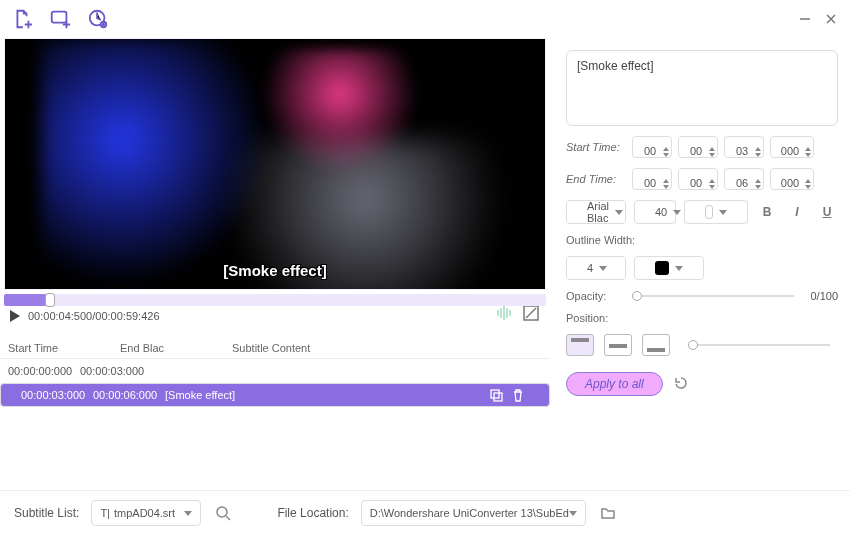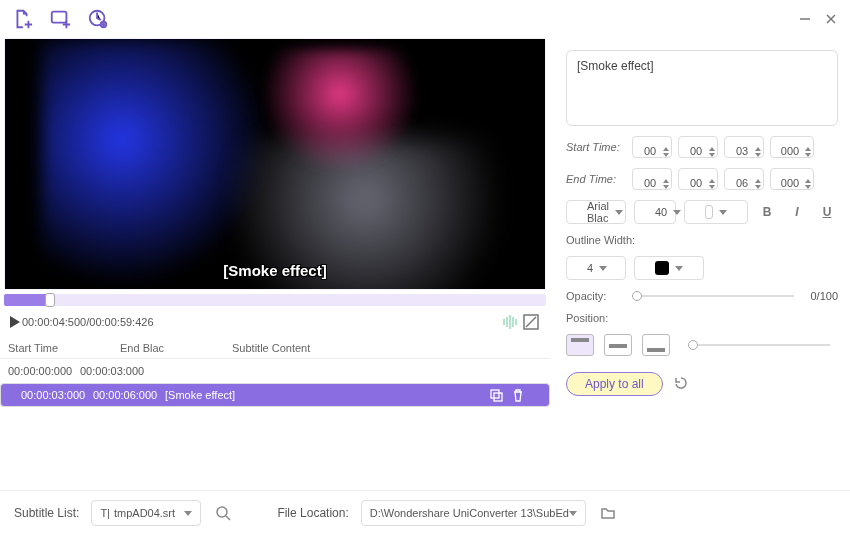--- a/index.html
+++ b/index.html
@@ -15,21 +15,21 @@
 .preview { width: 542px; height: 252px; margin: 0 4px; background: #000; position: relative; overflow: hidden; border:1px solid #f3f0fa;}
 .preview .blue { position:absolute; left:36px; top:0; width:270px; height:252px; background: radial-gradient(circle at 30% 40%, rgba(40,60,255,.9), rgba(0,0,40,0) 60%); filter: blur(8px);}
 .preview .pink { position:absolute; left:260px; top:10px; width:150px; height:150px; background: radial-gradient(circle at 50% 30%, rgba(240,60,140,.95), rgba(120,30,80,0) 60%); filter: blur(6px);}
 .preview .smoke1 { position:absolute; left:180px; top:100px; width:360px; height:200px; background: radial-gradient(circle at 50% 30%, rgba(180,180,200,.6), rgba(0,0,0,0) 60%); filter: blur(12px);}
 .preview .cap { position:absolute; left:0; right:0; bottom:10px; text-align:center; color:#fff; font-weight:900; font-family: "Arial Black", Arial; font-size:15px; text-shadow: -1px -1px 0 #000,1px -1px 0 #000,-1px 1px 0 #000,1px 1px 0 #000; }
 
 .timeline { height: 12px; margin: 4px 4px 0; position: relative; background:#eee6fb; border-radius:2px;}
 .timeline .played { position:absolute; left:0; top:0; height:12px; width:46px; background:#9a7de6; border-radius:2px 0 0 2px;}
 .timeline .handle { position:absolute; left:41px; top:-1px; width:10px; height:14px; background:#fff; border:1px solid #aaa; border-radius:3px;}
 
-.controls { height:30px; display:flex; align-items:center; padding: 16px 10px; gap:2px; }
+.controls { height:30px; display:flex; align-items:flex-end; padding: 16px 10px; gap:8px; }
 .controls .play { width:0;height:0;border-left:10px solid #444;border-top:6px solid transparent;border-bottom:6px solid transparent;}
 .controls .time { font-size:11px; color:#555; }
 .controls .cspacer { flex:1; }
 .controls .cicon { width:18px; height:18px; color:#888; display:flex;align-items:center;justify-content:center;}
 
 .theaders { display:flex; padding: 4px 8px; font-size:11px; color:#666; border-bottom:1px solid #eee;gap:40px;}
 .theaders .c1{width:72px;} .theaders .c2{width:72px;} .theaders .c3{flex:1;}
 
 .subrow { display:flex; align-items:center; padding: 6px 8px; font-size:11px; }
 .subrow .c1{width:72px;} .subrow .c2{width:72px;} .subrow .c3{flex:1;}
@@ -56,21 +56,21 @@
 .fmt { width:22px;height:22px;display:flex;align-items:center;justify-content:center;color:#777;font-weight:700;}
 .slider { flex:1; height:2px; background:#ddd; position:relative; margin:0 8px;}
 .slider .dot { position:absolute; left:0; top:-4px; width:10px;height:10px;border-radius:50%;background:#fff;border:1px solid #aaa;}
 
 .posboxes { display:flex; align-items:center; gap:10px;}
 .posbox { width:28px;height:22px;border:1px solid #bbb;border-radius:3px;position:relative;background:#fff;}
 .posbox.sel2 { background:#eee6fb;}
 .posbox .bar{position:absolute;left:4px;right:4px;height:4px;background:#888;}
 
 .applyrow { display:flex; align-items:center; gap:10px; margin-top:6px;}
-.applybtn { border:1px solid #917bdc; color:#6f57c9; border-radius:14px; padding:4px 18px; font-size:12px; background:#fef9c3;}
+.applybtn { border:1px solid #917bdc; color:#6f57c9; border-radius:14px; padding:4px 18px; font-size:12px; background:#f0abfc;font-style:italic;}
 
 .footer { height:45px; border-top:1px solid #eee; display:flex; align-items:center; padding:0 14px; gap:12px;}
 .footer .dd { border:1px solid #ddd; border-radius:4px; height:26px; display:flex; align-items:center; padding:0 8px; min-width:110px; font-size:11px; background:#fff;}
 .footer .dd .car{margin-left:auto;width:0;height:0;border-left:4px solid transparent;border-right:4px solid transparent;border-top:5px solid #888;}
 .footer .ficon{width:20px;height:20px;color:#888;display:flex;align-items:center;justify-content:center;}
 .footer .fspacer{flex:1;}
 .exportbtn { background:#8a6de0; color:#fff; border-radius:16px; padding:6px 30px; font-size:13px;}
 </style>
 </head>
 <body>

